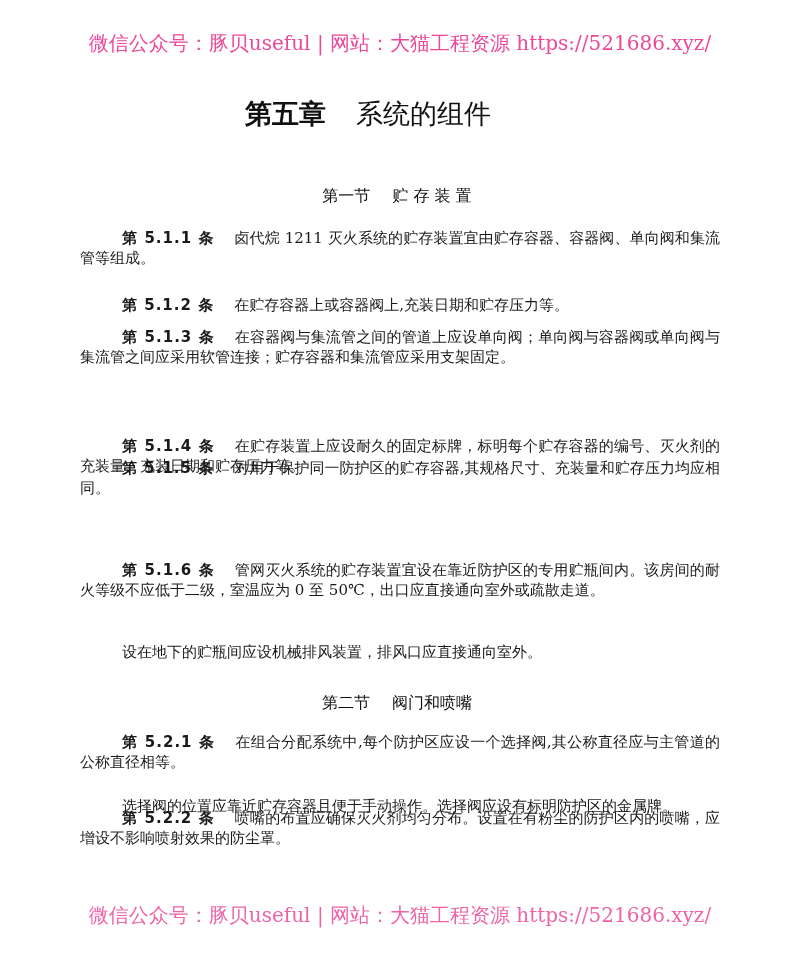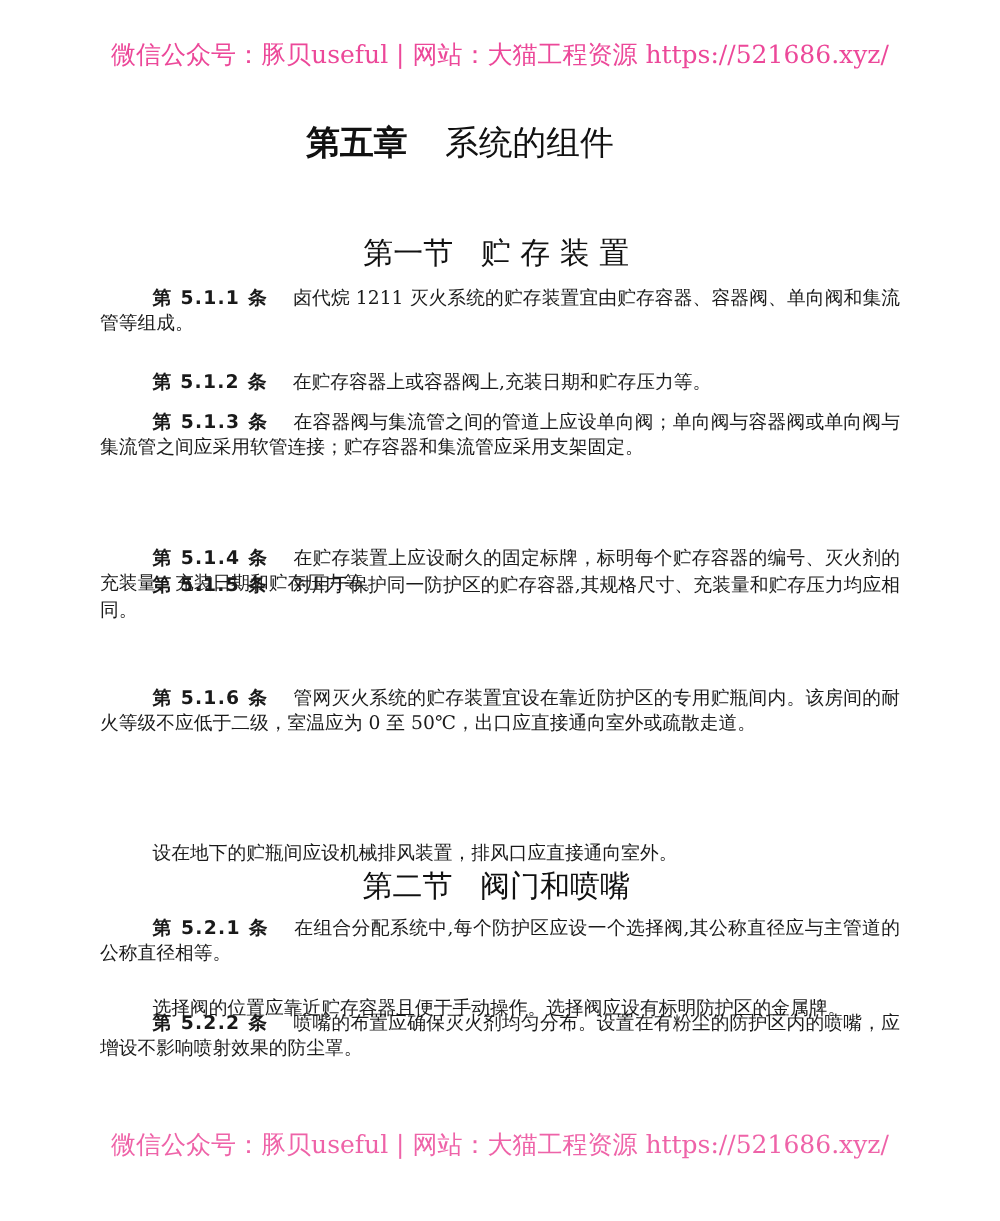--- a/index.html
+++ b/index.html
@@ -11,21 +11,21 @@
   }
   .watermark.top { top: 30px; }
   .watermark.bottom { top: 902px; opacity: 0.85; }
   .chapter-title {
     position: absolute; top: 96px; left: 0; width: 736px; text-align: center;
     font-family: "DejaVu Sans", sans-serif; font-size: 27px; color: #111;
   }
   .chapter-title .num { font-weight: bold; margin-right: 30px; }
   .section-title {
     position: absolute; left: 0; width: 794px; text-align: center;
-    font-family: "DejaVu Sans", sans-serif; font-size: 24px; color: #111;
+    font-family: "DejaVu Sans", sans-serif; font-size: 16px; color: #111;
   }
   .section-title .num { margin-right: 22px; }
   .sec1 { top: 186px; }
   .sec2 { top: 693px; }
   .para {
     position: absolute; left: 80px; width: 640px;
     font-family: "DejaVu Serif", serif; font-size: 15px; line-height: 20px;
     text-indent: 42px; color: #1a1a1a; text-align: justify;
   }
   .para .art {
@@ -48,23 +48,23 @@
 <div class="para" style="top:228px"><span class="art">第 5.1.1 条</span><span>卤代烷 1211 灭火系统的贮存装置宜由贮存容器、容器阀、单向阀和集流管等组成。</span></div>
 
 <div class="para" style="top:295px"><span class="art">第 5.1.2 条</span><span>在贮存容器上或容器阀上,充装日期和贮存压力等。</span></div>
 
 <div class="para" style="top:327px"><span class="art">第 5.1.3 条</span><span>在容器阀与集流管之间的管道上应设单向阀；单向阀与容器阀或单向阀与集流管之间应采用软管连接；贮存容器和集流管应采用支架固定。</span></div>
 
 <div class="para" style="top:436px"><span class="art">第 5.1.4 条</span><span>在贮存装置上应设耐久的固定标牌，标明每个贮存容器的编号、灭火剂的充装量、充装日期和贮存压力等。</span></div>
 
 <div class="para" style="top:458px"><span class="art">第 5.1.5 条</span><span>对用于保护同一防护区的贮存容器,其规格尺寸、充装量和贮存压力均应相同。</span></div>
 
-<div class="para" style="top:548px"><span class="art">第 5.1.6 条</span><span>管网灭火系统的贮存装置宜设在靠近防护区的专用贮瓶间内。该房间的耐火等级不应低于二级，室温应为 0 至 50℃，出口应直接通向室外或疏散走道。</span></div>
+<div class="para" style="top:560px"><span class="art">第 5.1.6 条</span><span>管网灭火系统的贮存装置宜设在靠近防护区的专用贮瓶间内。该房间的耐火等级不应低于二级，室温应为 0 至 50℃，出口应直接通向室外或疏散走道。</span></div>
 
-<div class="para" style="top:672px"><span>设在地下的贮瓶间应设机械排风装置，排风口应直接通向室外。</span></div>
+<div class="para" style="top:642px"><span>设在地下的贮瓶间应设机械排风装置，排风口应直接通向室外。</span></div>
 
 <div class="section-title sec2">
   <span class="num">第二节</span><span>阀门和喷嘴</span>
 </div>
 
 <div class="para" style="top:732px"><span class="art">第 5.2.1 条</span><span>在组合分配系统中,每个防护区应设一个选择阀,其公称直径应与主管道的公称直径相等。</span></div>
 
 <div class="para" style="top:796px"><span>选择阀的位置应靠近贮存容器且便于手动操作。选择阀应设有标明防护区的金属牌。</span></div>
 
 <div class="para" style="top:808px"><span class="art">第 5.2.2 条</span><span>喷嘴的布置应确保灭火剂均匀分布。设置在有粉尘的防护区内的喷嘴，应增设不影响喷射效果的防尘罩。</span></div>

